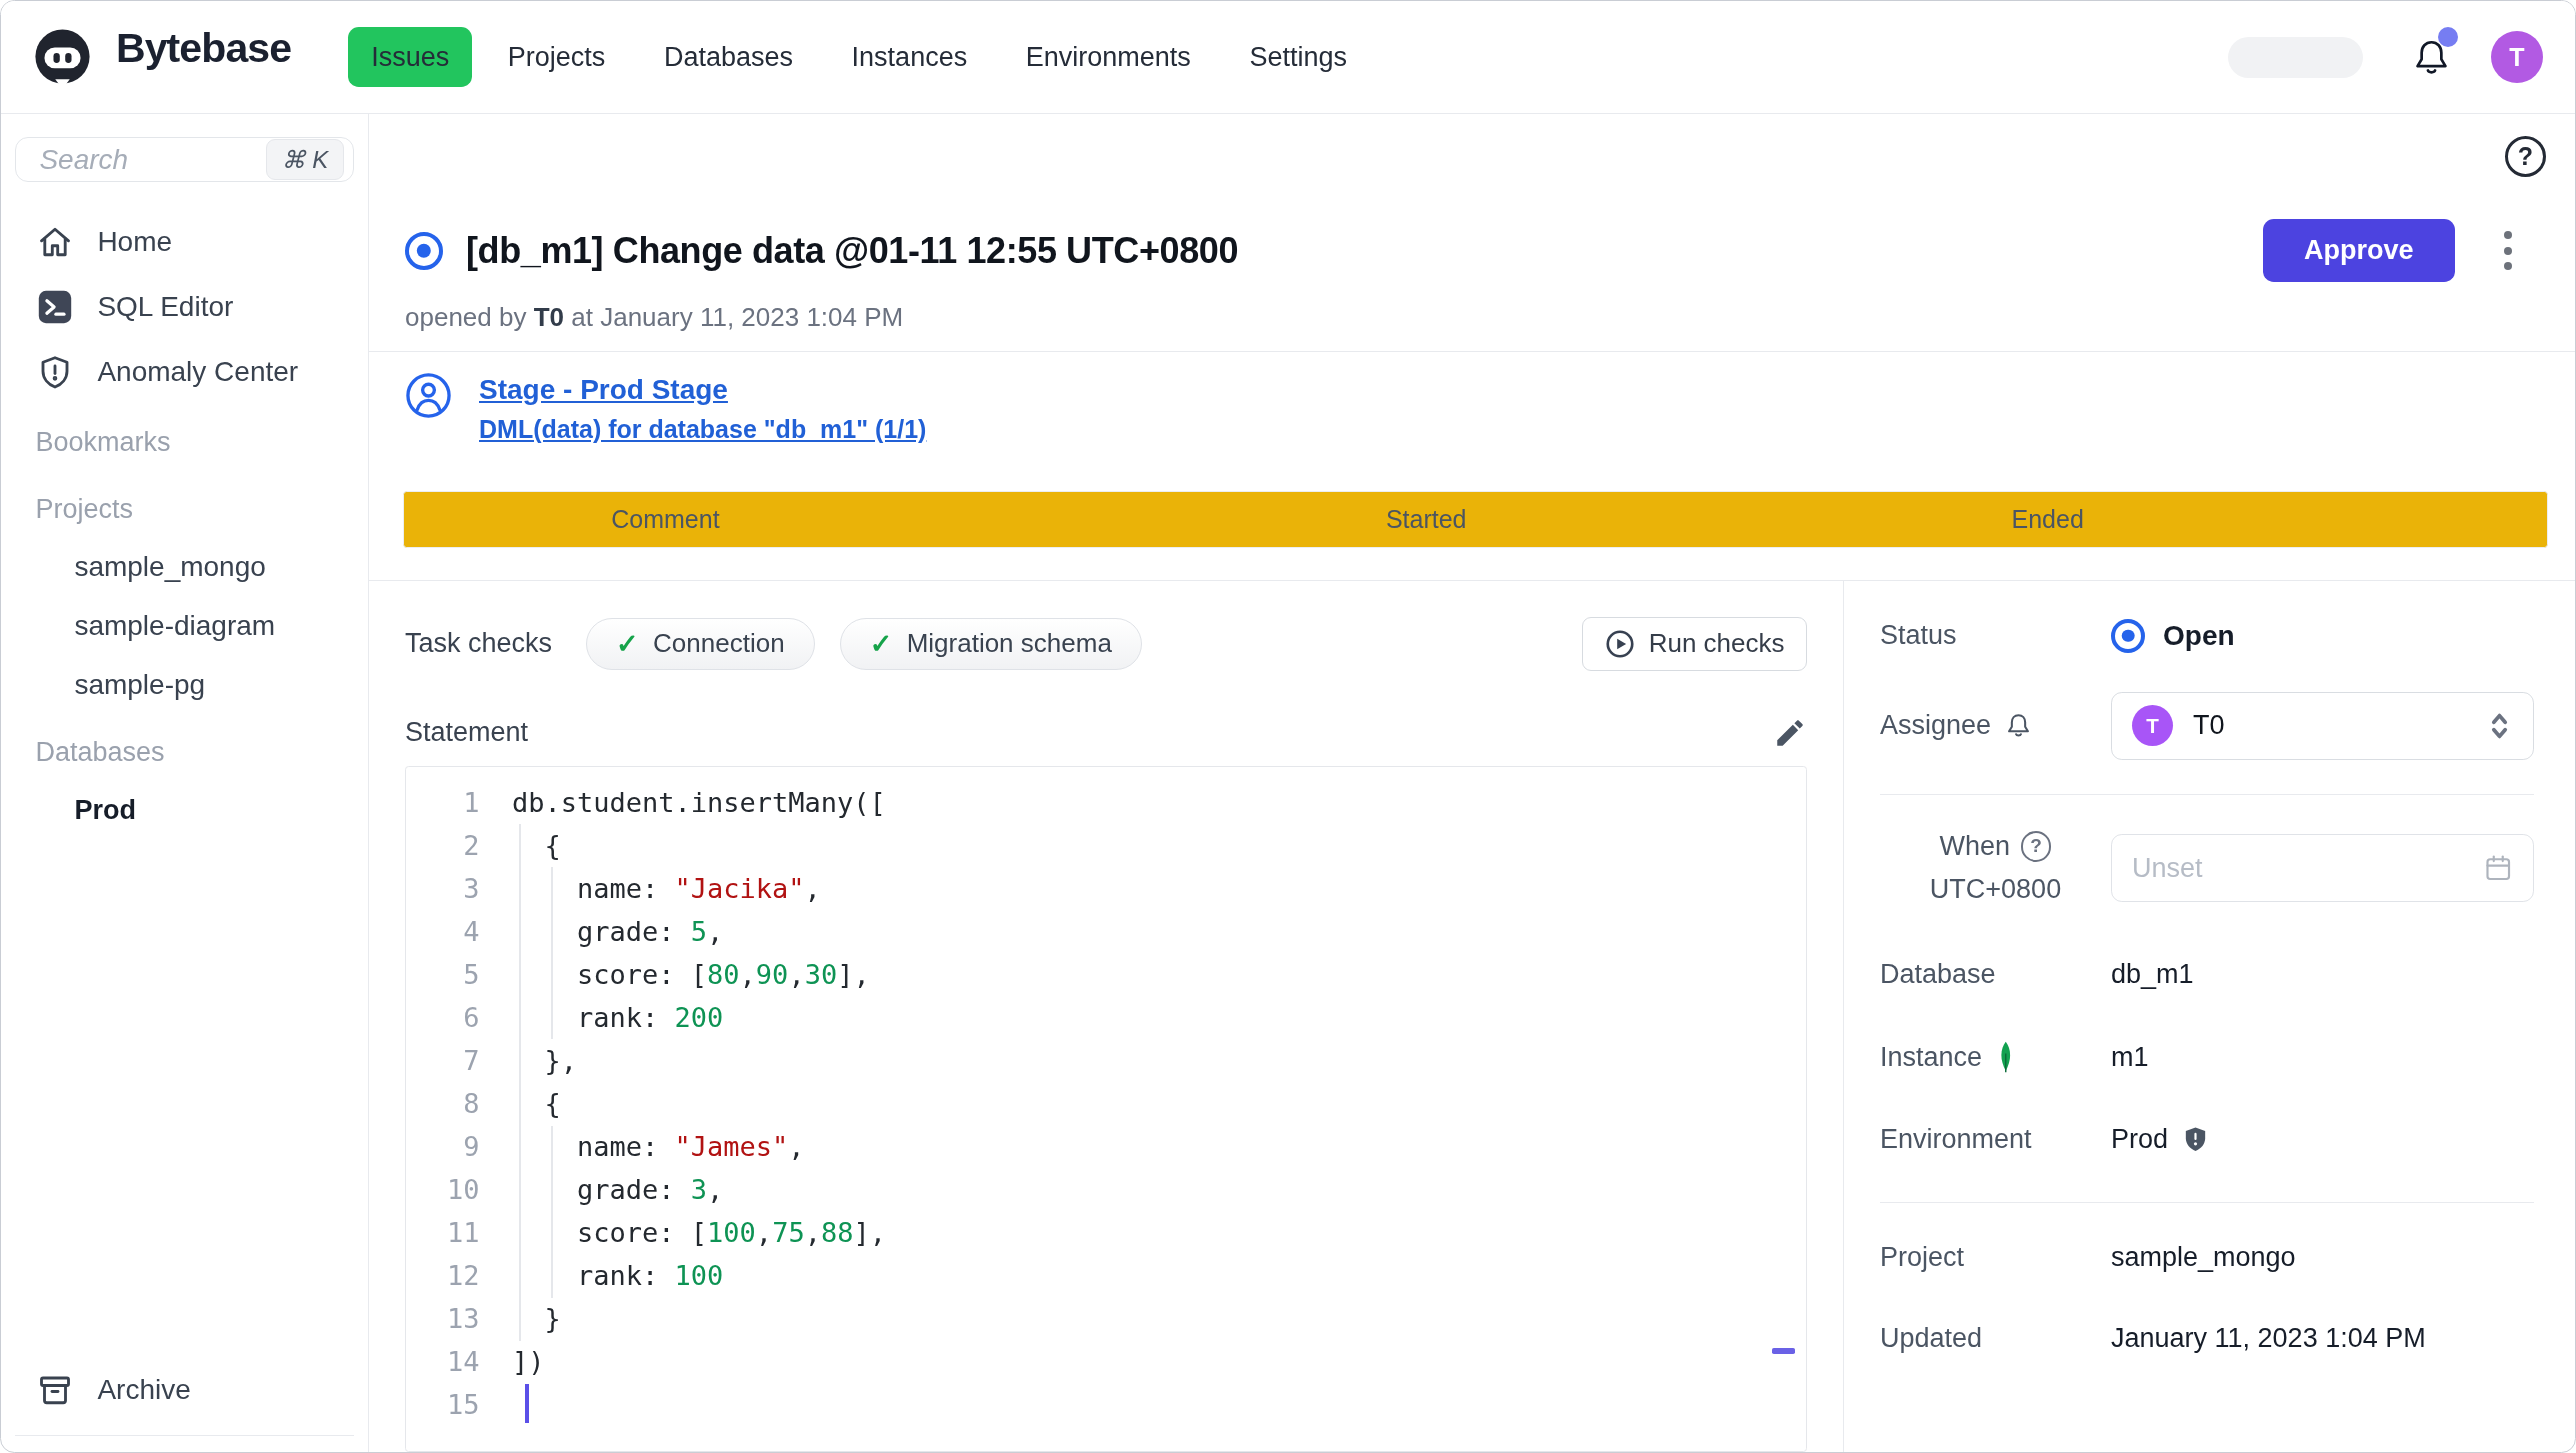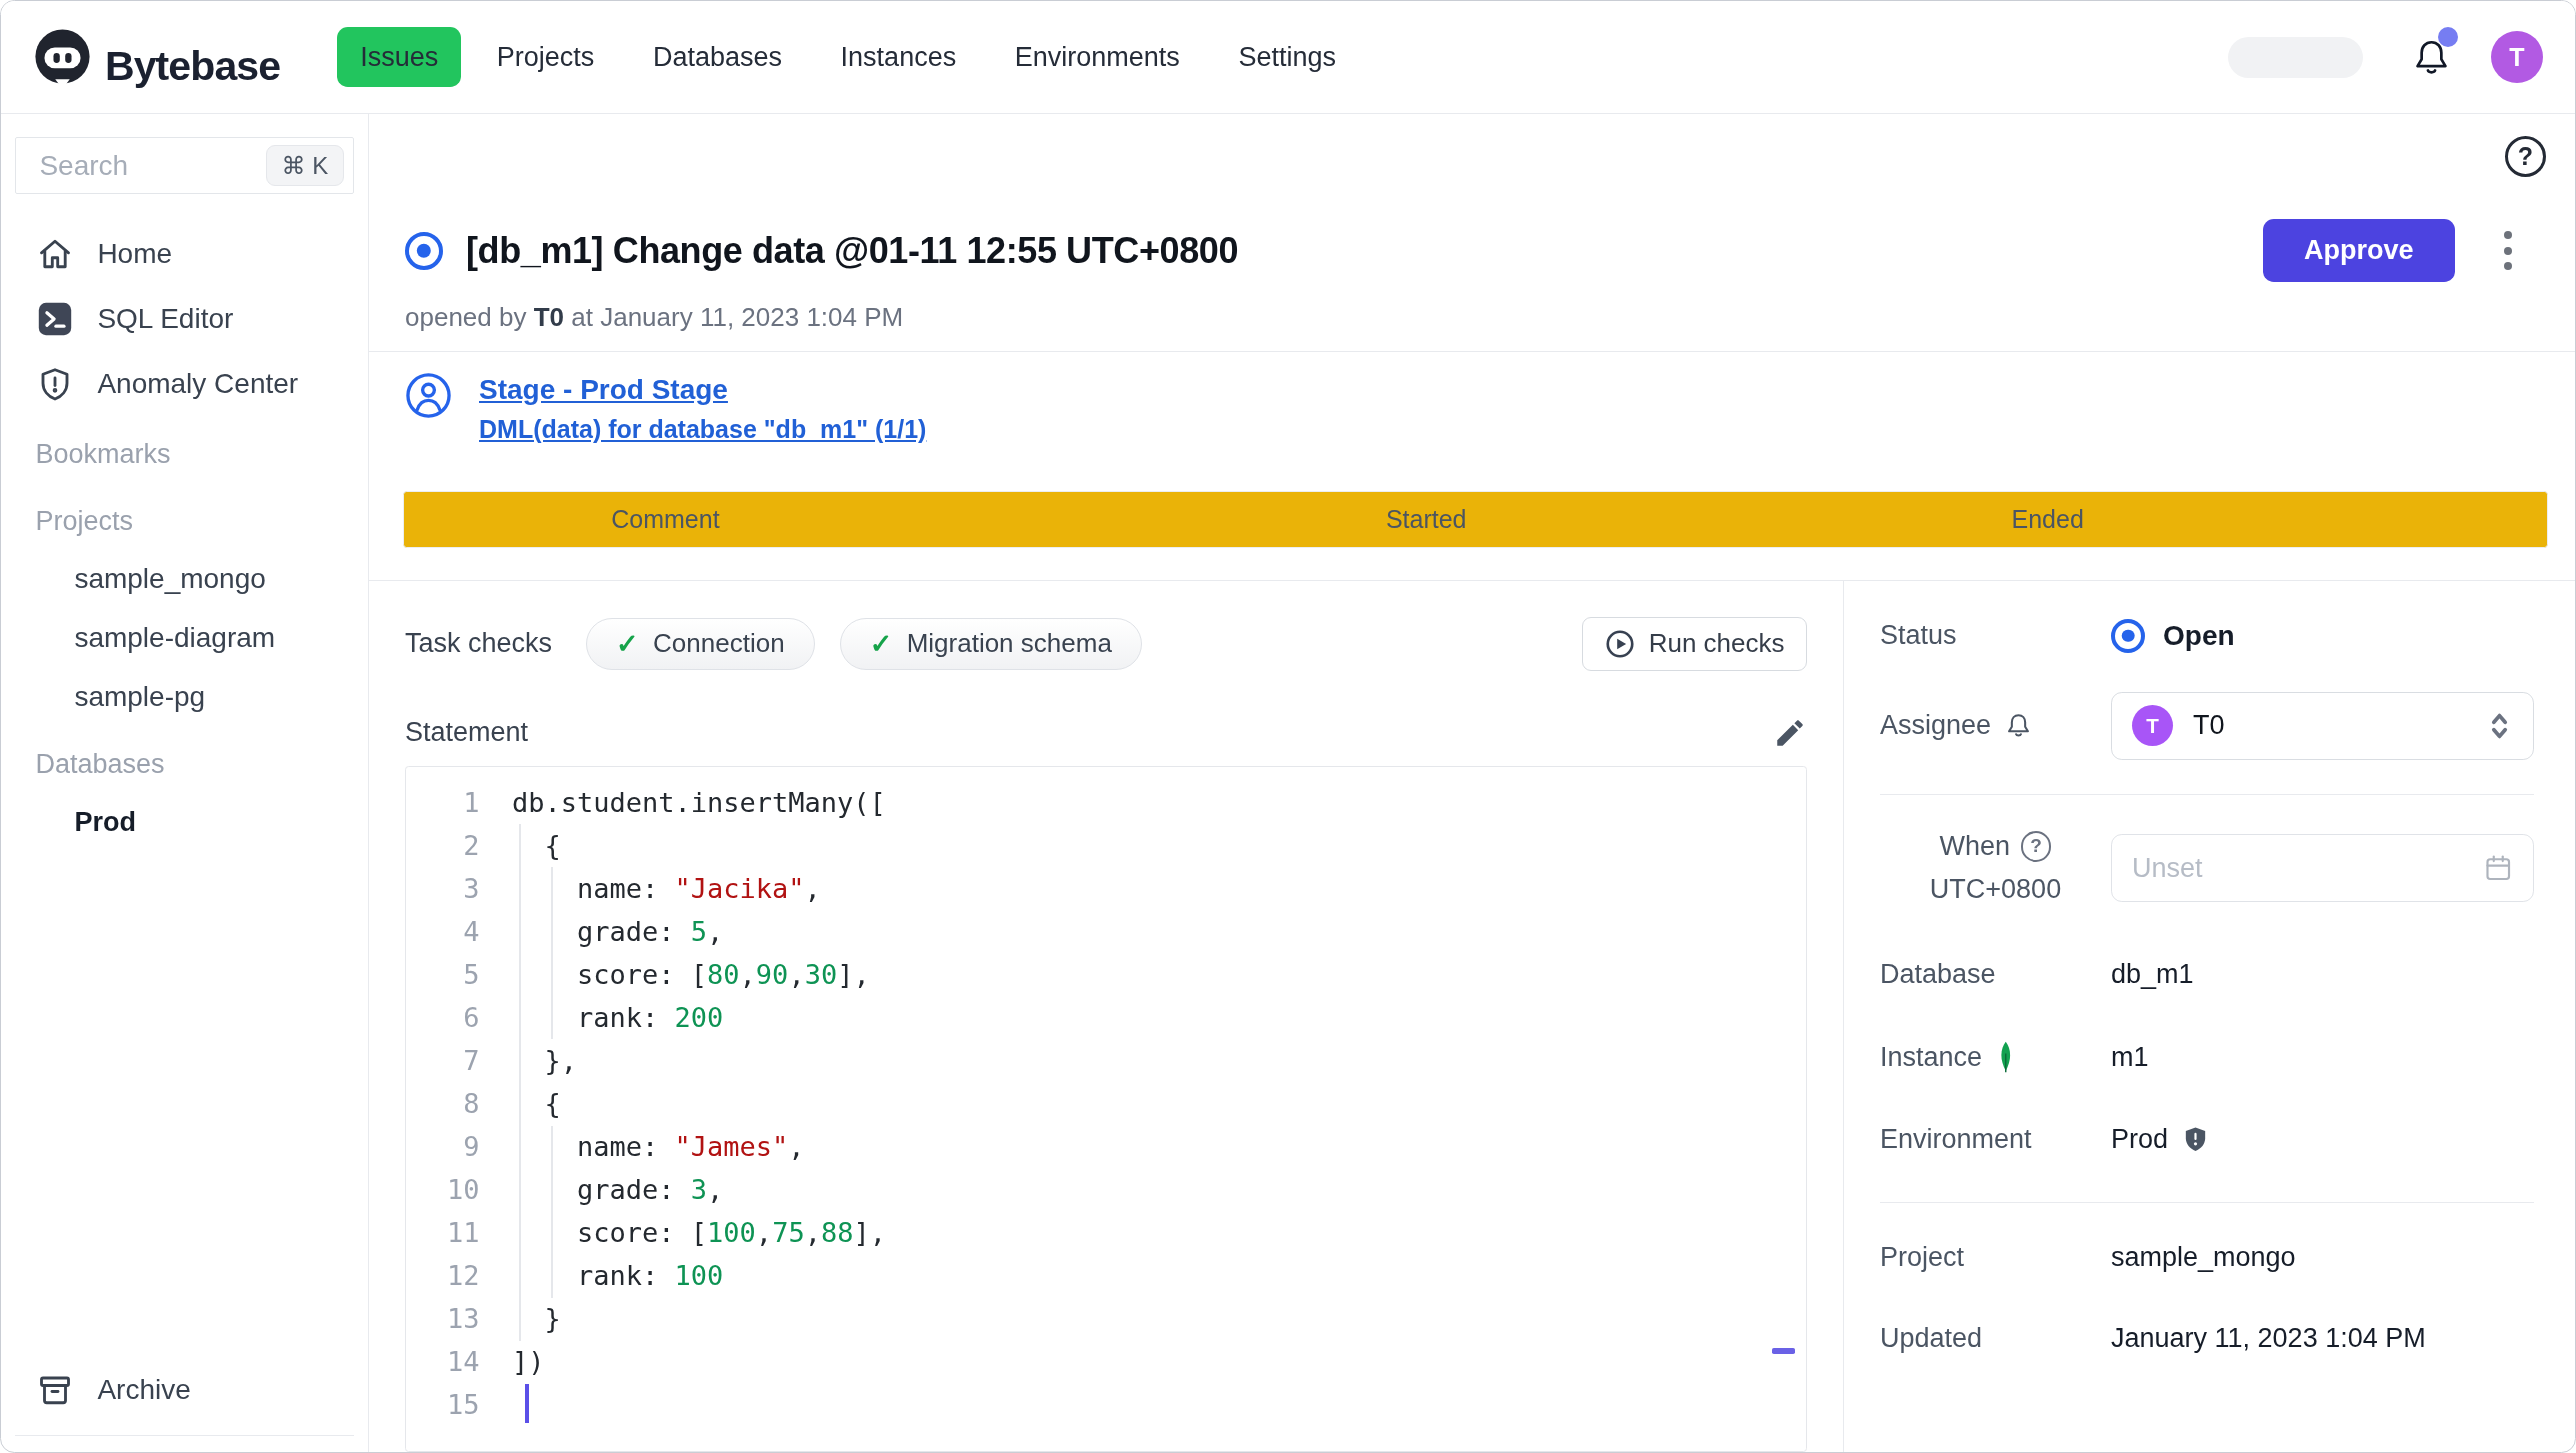--- a/index.html
+++ b/index.html
@@ -4,40 +4,40 @@
 <style>
   * { margin:0; padding:0; box-sizing:border-box; }
   html,body { background:#fff; }
   body { width:2576px; height:1453px; font-family:"Liberation Sans", sans-serif; color:#1f2937; }
   .window { position:relative; width:2576px; height:1453px; background:#fff;
             border:1.8px solid #c9cdd4; border-radius:14.4px; overflow:hidden; display:flex; flex-direction:column; }
 
   
   .topbar { height:113px; flex:0 0 113px; display:flex; align-items:center; padding:0 32px 0 29px;
             border-bottom:1.8px solid #e8eaee; background:#fff; }
-  .logo { display:flex; align-items:flex-end; gap:10px; }
+  .logo { display:flex; align-items:flex-start; gap:21px; }
   .logo-text { font-size:41px; font-weight:bold; color:#1b2130; letter-spacing:-0.9px; }
   .top-nav { display:flex; align-items:center; margin-left:57px; gap:12.6px; }
   .top-tab { font-size:27px; color:#252c38; padding:14.4px 23px; border-radius:10.8px; cursor:pointer; white-space:nowrap; }
   .top-tab.active { background:#22c55e; }
   .topbar-right { margin-left:auto; display:flex; align-items:center; gap:38px; }
   .ghost-pill { width:135px; height:41px; border-radius:20.6px; background:#f1f2f4; margin-right:9px; }
   .bell-wrap { position:relative; width:43px; height:43px; }
   .bell-badge { position:absolute; top:-9px; right:-5.4px; width:20px; height:20px; border-radius:50%; background:#767df2; }
   .avatar { width:52px; height:52px; border-radius:50%; background:#b25ae3; color:#fff; font-size:25px; font-weight:bold;
             display:flex; align-items:center; justify-content:center; }
 
   
   .app-body { flex:1; display:flex; min-height:0; }
 
   
   .sidebar { width:368px; flex:0 0 368px; border-right:1.8px solid #e8eaee; padding:23px 14.4px 16px 14.4px;
              display:flex; flex-direction:column; min-height:0; }
-  .search-box { height:57px; border:1.8px solid #e3e6ea; border-radius:2px; display:flex; align-items:center;
-                padding:0 9px 0 23px; }
+  .search-box { height:45px; border:1.8px solid #e3e6ea; border-radius:13px; display:flex; align-items:center;
+                padding:0 9px 0 23px;font-style:italic; }
   .search-ph { font-size:28px; color:#a6adb8; flex:1; }
   .kbd { background:#f3f4f6; border:1.8px solid #e5e7eb; border-radius:9px; padding:5.4px 14.4px; font-size:24px; color:#4b5563; }
   .side-list { margin-top:27px; }
   .side-item { height:65px; display:flex; align-items:center; gap:23px; padding-left:20px; font-size:28px; color:#39424f;
                border-radius:9px; cursor:pointer; }
   .side-item .icn { width:39px; display:flex; justify-content:center; }
   .side-section { font-size:27px; color:#9aa1ad; padding:23px 0 12.6px 20px; }
   .side-sub { height:59px; display:flex; align-items:center; padding-left:59px; font-size:28px; color:#39424f; cursor:pointer; }
   .side-sub.bold { font-weight:bold; color:#161d29; font-size:27px; }
   .side-bottom { margin-top:auto; }

